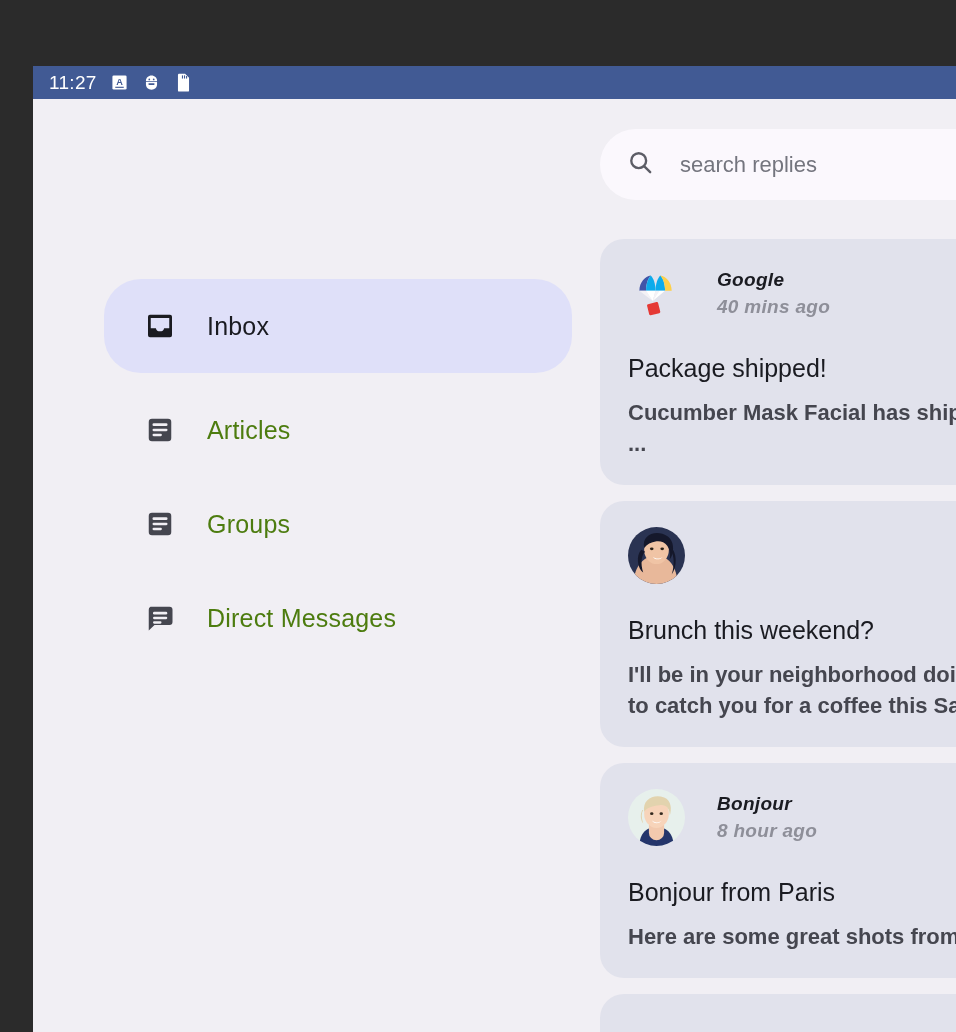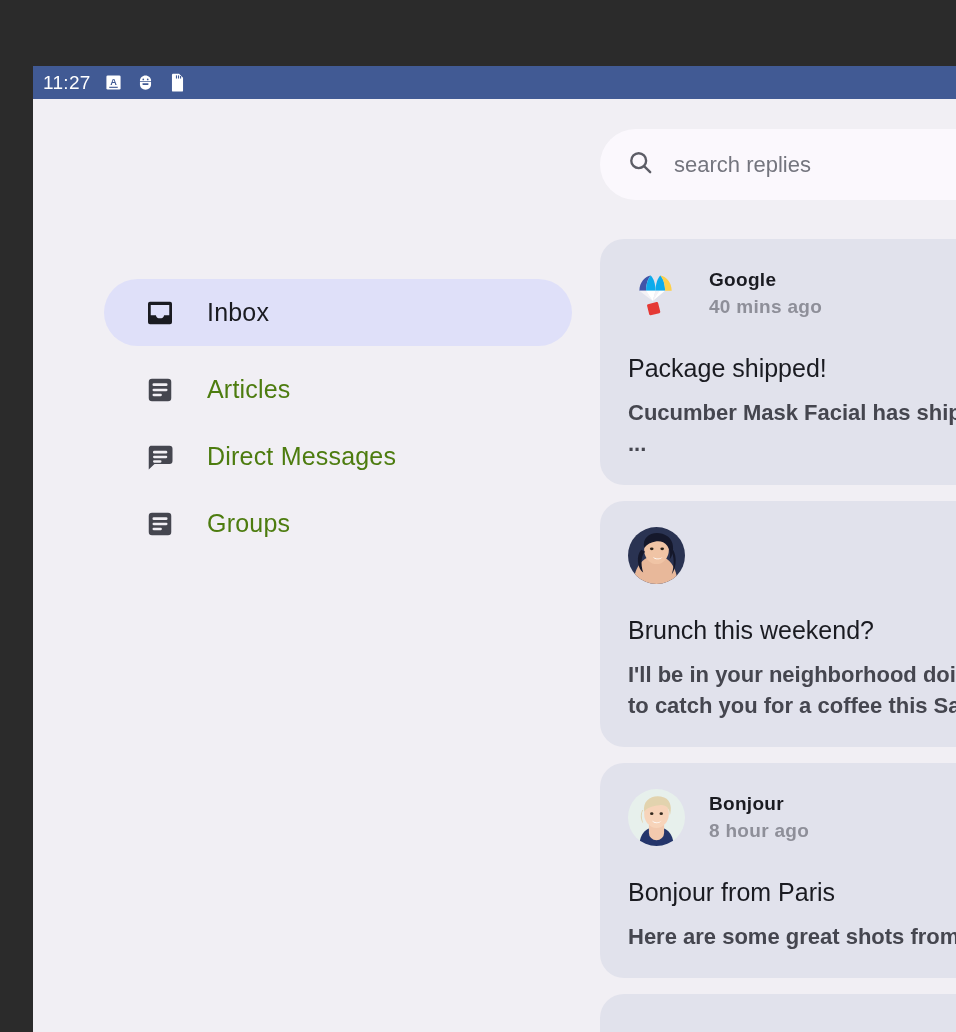--- a/index.html
+++ b/index.html
@@ -19,21 +19,21 @@
     width: 923px; height: 966px;
     background: #f1eff4;
     overflow: hidden;
   }
   
   #status-bar {
     position: absolute; left: 0; top: 0;
     width: 100%; height: 33px;
     background: #415a94;
     display: flex; align-items: center;
-    padding-left: 10px; gap: 14px;
+    padding-left: 16px; gap: 14px;
   }
   #status-time {
     color: #ffffff;
     font-size: 19px;
     letter-spacing: .3px;
   }
   .status-icon { display: flex; align-items: center; }
   
   #app-body {
     position: absolute; left: 0; top: 33px;
@@ -61,21 +61,21 @@
     width: 42px; height: 34px;
     cursor: pointer;
     display: flex; align-items: center; justify-content: center;
   }
   #nav-list {
     position: absolute; left: 0; top: 180px;
     width: 567px;
   }
   .nav-item {
     position: relative;
-    height: 67px;
+    height: 94px;
     display: flex; align-items: center;
     padding-left: 41px;
     margin-left: 71px;
     margin-right: 28px;
     border-radius: 37px;
     cursor: pointer;
   }
   .nav-item.selected { background: #dfe0f9; }
   .nav-item .nav-icon {
     width: 30px; height: 30px;
@@ -99,21 +99,21 @@
   #search-bar {
     position: absolute; left: 0; top: 30px;
     width: 400px; height: 71px;
     background: #fbf8fd;
     border-radius: 36px;
     display: flex; align-items: center;
     padding-left: 27px;
     cursor: text;
   }
   #search-placeholder {
-    margin-left: 20px;
+    margin-left: 26px;
     font-size: 22px;
     color: #74757e;
   }
   #email-list {
     position: absolute; left: 0; top: 140px;
     width: 400px;
   }
   .email-card {
     width: 400px;
     background: #e1e2ec;
@@ -128,21 +128,21 @@
     margin-bottom: 32px;
   }
   .avatar {
     width: 57px; height: 57px;
     border-radius: 50%;
     flex: none;
     overflow: hidden;
     position: relative;
   }
   .avatar.plain { background: transparent; border-radius: 0; }
-  .email-meta { margin-left: 24px; }
+  .email-meta { margin-left: 32px; font-style: italic; }
   .sender-name {
     font-size: 19px; font-weight: bold;
     color: #1a1b21;
     letter-spacing: .3px;
     margin-bottom: 5px;
   }
   .timestamp {
     font-size: 19px; font-weight: bold;
     color: #8e8f99;
     letter-spacing: .3px;
@@ -221,39 +221,39 @@
                 <rect x="6" y="11" width="12" height="1.9" rx=".9" fill="#f1eff4"></rect>
                 <rect x="6" y="15" width="7.5" height="1.9" rx=".9" fill="#f1eff4"></rect>
               </svg>
             </span>
             <span class="nav-label">Articles</span>
           </div>
 
           <div class="nav-item">
             <span class="nav-icon">
               <svg width="30" height="30" viewBox="0 0 24 24">
+                <rect x="3" y="3" width="18" height="18" rx="2.6" fill="#45464f"></rect>
+                <rect x="6" y="6.6" width="12" height="2.2" rx="1" fill="#f1eff4"></rect>
+                <rect x="6" y="11" width="12" height="1.9" rx=".9" fill="#f1eff4"></rect>
+                <rect x="6" y="15" width="7.5" height="1.9" rx=".9" fill="#f1eff4"></rect>
+              </svg>
+            </span>
+            <span class="nav-label">Groups</span>
+          </div>
+
+          <div class="nav-item">
+            <span class="nav-icon">
+              <svg width="30" height="30" viewBox="0 0 24 24">
                 <path d="M4.4 3h15.2A2.4 2.4 0 0 1 22 5.4v9.8a2.4 2.4 0 0 1-2.4 2.4H7.6L3 22V5.4A2.4 2.4 0 0 1 4.4 3z" fill="#45464f"></path>
                 <rect x="6.4" y="7" width="11.4" height="2.1" rx="1" fill="#f1eff4"></rect>
                 <rect x="6.4" y="11" width="11.4" height="1.9" rx=".9" fill="#f1eff4"></rect>
                 <rect x="6.4" y="14.6" width="6.8" height="1.9" rx=".9" fill="#f1eff4"></rect>
               </svg>
             </span>
             <span class="nav-label">Direct Messages</span>
-          </div>
-
-          <div class="nav-item">
-            <span class="nav-icon">
-              <svg width="30" height="30" viewBox="0 0 24 24">
-                <rect x="3" y="3" width="18" height="18" rx="2.6" fill="#45464f"></rect>
-                <rect x="6" y="6.6" width="12" height="2.2" rx="1" fill="#f1eff4"></rect>
-                <rect x="6" y="11" width="12" height="1.9" rx=".9" fill="#f1eff4"></rect>
-                <rect x="6" y="15" width="7.5" height="1.9" rx=".9" fill="#f1eff4"></rect>
-              </svg>
-            </span>
-            <span class="nav-label">Groups</span>
           </div>
 
         </div>
       </div>
 
       <div id="list-panel">
 
         <div id="search-bar">
           <span>
             <svg width="27" height="27" viewBox="0 0 24 24">

